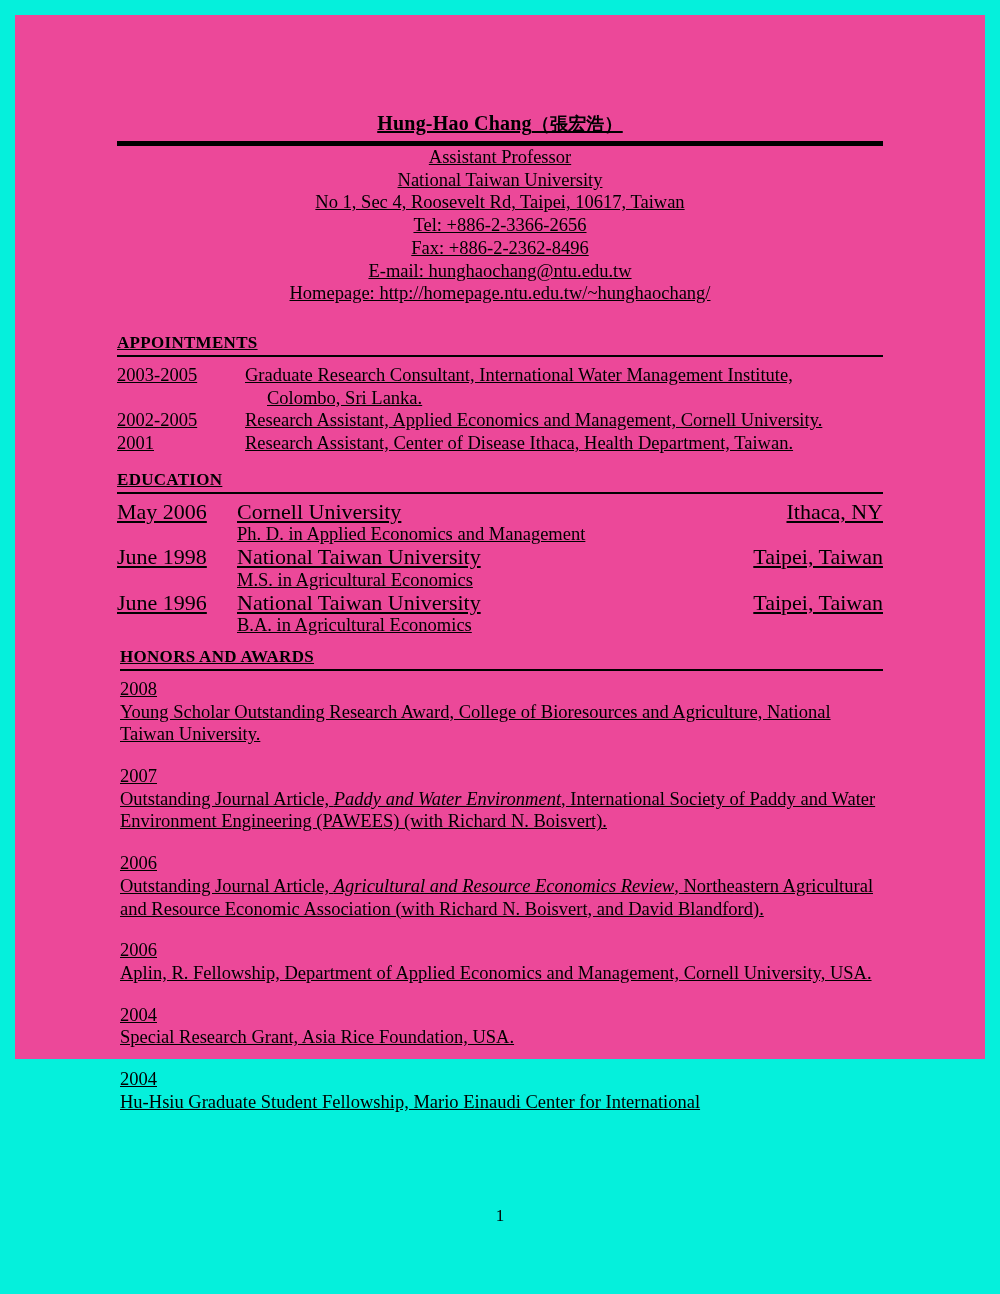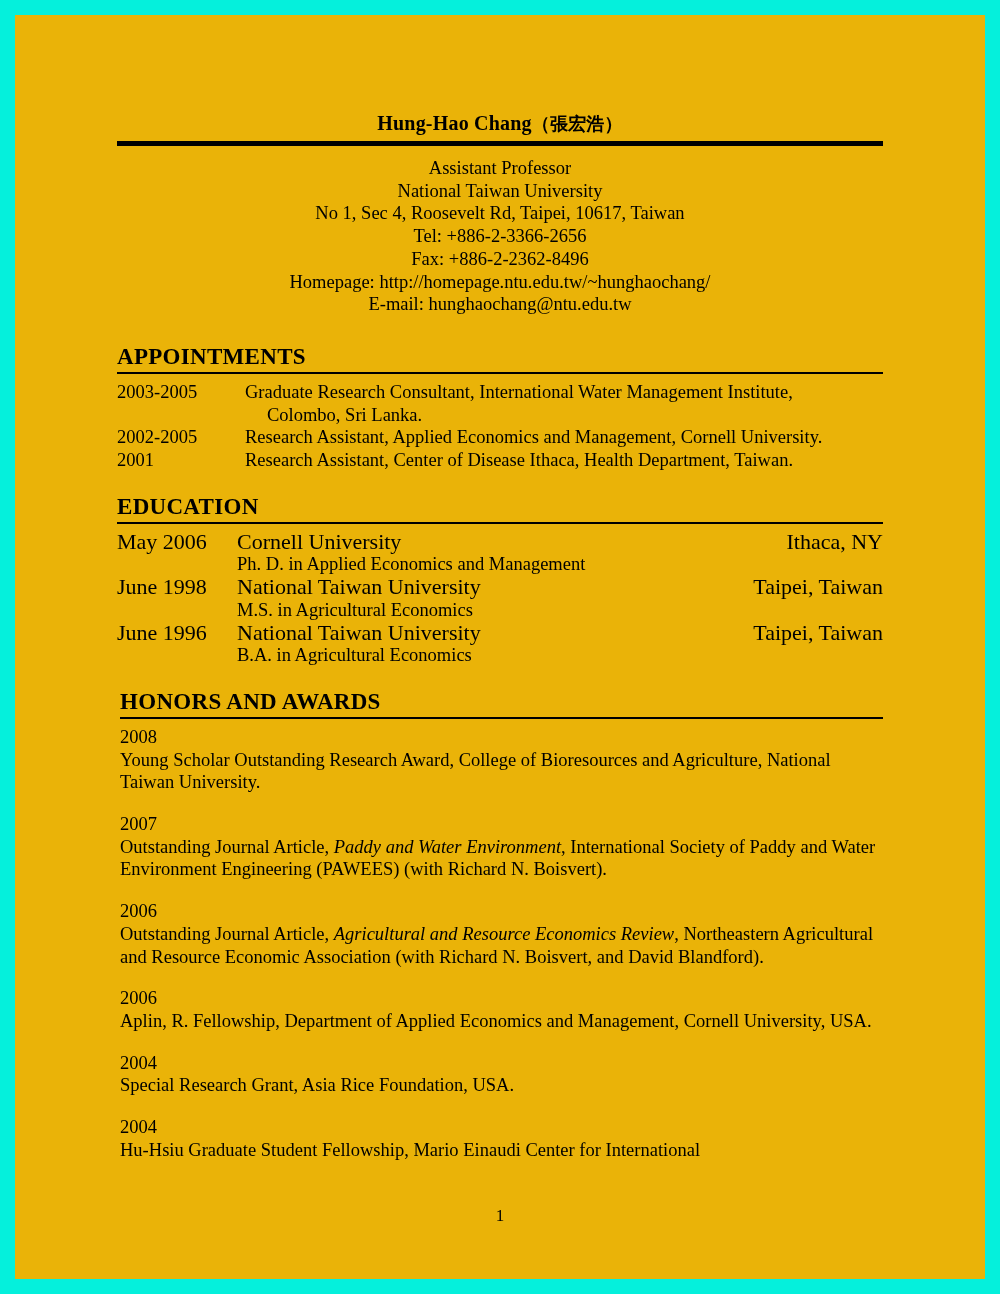--- a/index.html
+++ b/index.html
@@ -13,22 +13,23 @@
     background: #05f0dc;
     font-family: "Liberation Serif", "DejaVu Serif", serif;
     overflow: hidden;
   }
 
   .page {
     position: absolute;
     left: 15px;
     top: 15px;
     width: 970px;
-    height: 1264px;
-    background: #eab308;
+    height: 1044px;
+    background: #ec4899;
+    text-decoration: underline;
   }
 
   .sheet {
     position: relative;
     width: 100%;
     height: 100%;
     padding: 0;
   }
 
   
@@ -46,46 +47,45 @@
 
   .rule-double {
     margin: 7px 102px 0 102px;
     border-top: 4px solid #000;
     border-bottom: 1px solid #000;
     height: 3px;
   }
 
   .contact-block {
     margin: 0;
-    padding-top: 11px;
     text-align: center;
     font-size: 18.5px;
     line-height: 22.7px;
     color: #000;
   }
   .contact-block div { white-space: nowrap; }
 
   
   .section { margin: 0 102px 0 102px; }
   .section-title {
-    font-size: 23px;
+    font-size: 17px;
     font-weight: bold;
     letter-spacing: 0.3px;
     color: #000;
     padding-bottom: 2px;
   }
   .rule-single {
     border-top: 2px solid #000;
     height: 0;
     margin-bottom: 7px;
   }
 
   .sec-appointments { margin-top: 28px; }
-  .sec-education    { margin-top: 22px; }
-  .sec-honors       { margin-top: 22px; padding-left: 3px; }
+  .sec-education    { margin-top: 15px; }
+  .sec-honors       { margin-top: 10px; padding-left: 3px; }
 
   
   .entry {
     display: flex;
     align-items: flex-start;
     font-size: 18.5px;
     line-height: 22.7px;
     color: #000;
   }
   .entry .year {
@@ -146,22 +146,22 @@
     </div>
 
     <div class="rule-double"></div>
 
     <div class="contact-block">
       <div>Assistant Professor</div>
       <div>National Taiwan University</div>
       <div>No 1, Sec 4, Roosevelt Rd, Taipei, 10617, Taiwan</div>
       <div>Tel: +886-2-3366-2656</div>
       <div>Fax: +886-2-2362-8496</div>
+      <div>E-mail: hunghaochang@ntu.edu.tw</div>
       <div>Homepage: http://homepage.ntu.edu.tw/~hunghaochang/</div>
-      <div>E-mail: hunghaochang@ntu.edu.tw</div>
     </div>
 
     <div class="section sec-appointments">
       <div class="section-title">APPOINTMENTS</div>
       <div class="rule-single"></div>
 
 
       <div class="entry">
         <div class="year">2003-2005</div>
         <div class="body">

